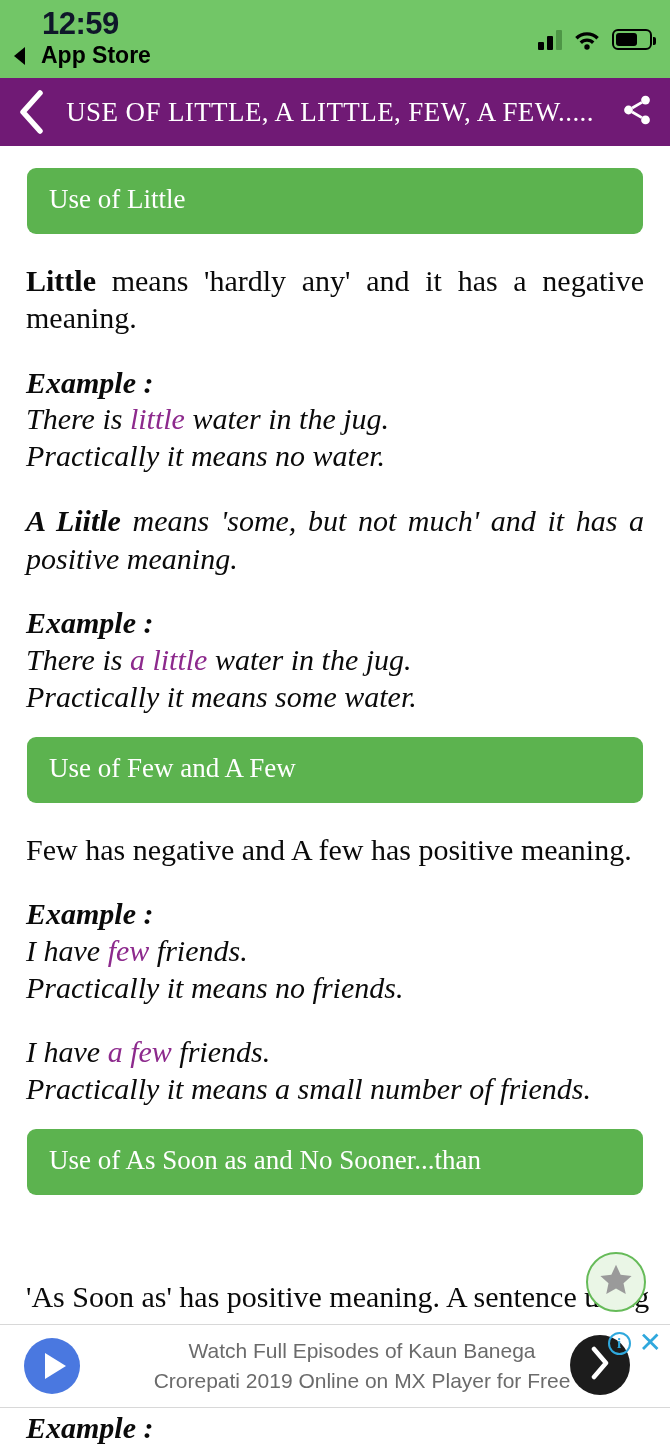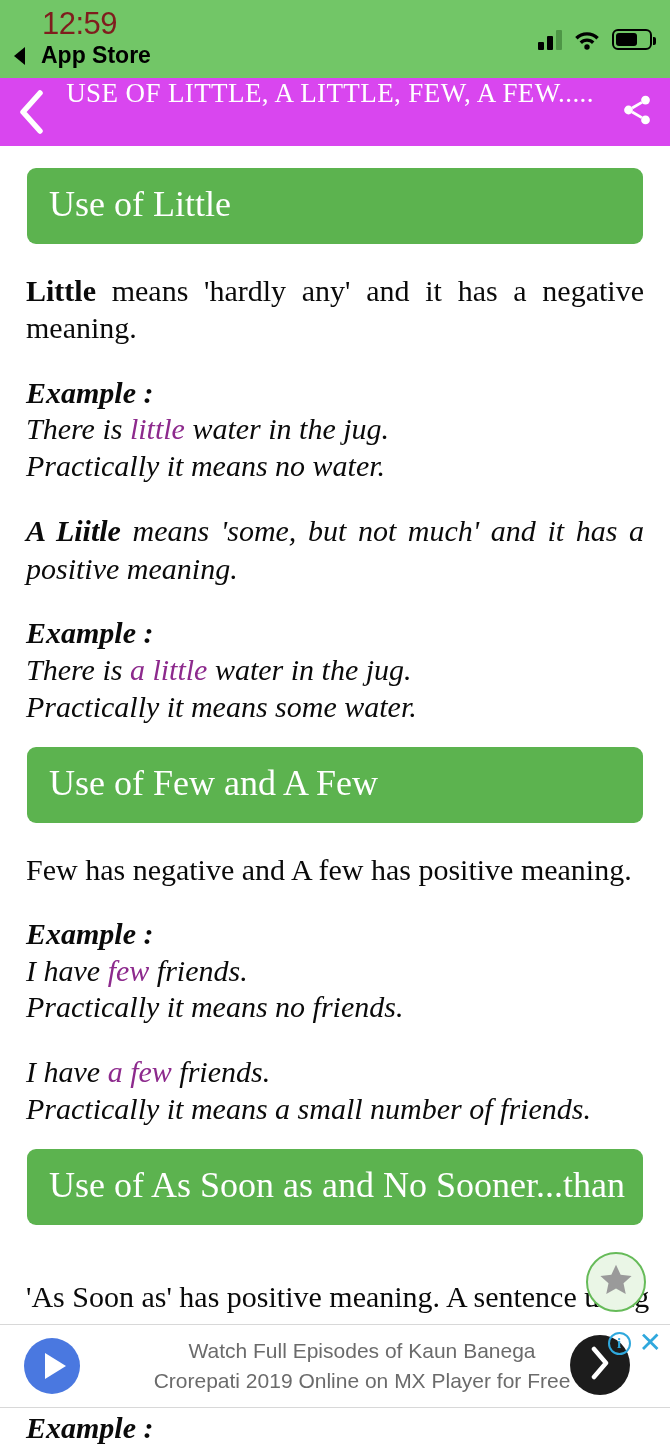--- a/index.html
+++ b/index.html
@@ -23,22 +23,22 @@
     position: relative;
     height: 78px;
     background: #72c667;
     font-family: "Liberation Sans", sans-serif;
   }
   .sb-time {
     position: absolute;
     left: 42px;
     top: 6px;
     font-size: 31px;
-    font-weight: normal;
-    color: #7f1d1d;
+    font-weight: bold;
+    color: #0f172a;
     letter-spacing: -0.5px;
   }
   .sb-back {
     position: absolute;
     left: 14px;
     top: 42px;
     font-size: 23px;
     font-weight: bold;
     color: #000;
     display: flex;
@@ -86,22 +86,23 @@
     left: 2px; top: 2px; bottom: 2px;
     width: 58%;
     background: #000;
     border-radius: 3px;
   }
 
   
   .titlebar {
     position: relative;
     height: 68px;
-    background: #d946ef;
+    background: #701a75;
     display: flex;
+    align-items: center;
   }
   .back-chevron {
     width: 62px;
     height: 68px;
     display: flex; align-items: center; justify-content: center;
     flex: 0 0 auto;
     cursor: pointer;
   }
   .back-chevron svg { display:block; }
   .apptitle {
@@ -128,21 +129,21 @@
     background: #fff;
     padding: 0;
     height: calc(1450px - 78px - 68px);
     overflow: hidden;
   }
   .section-head {
     margin: 22px 27px 0 27px;
     background: #5cb34f;
     border-radius: 9px;
     color: #ffffff;
-    font-size: 36px;
+    font-size: 27px;
     padding: 17px 0 19px 22px;
     line-height: 1.1;
   }
   .para {
     margin: 28px 26px 0 26px;
     font-size: 30px;
     line-height: 1.25;
     color: #0a0a0a;
     text-align: justify;
   }

